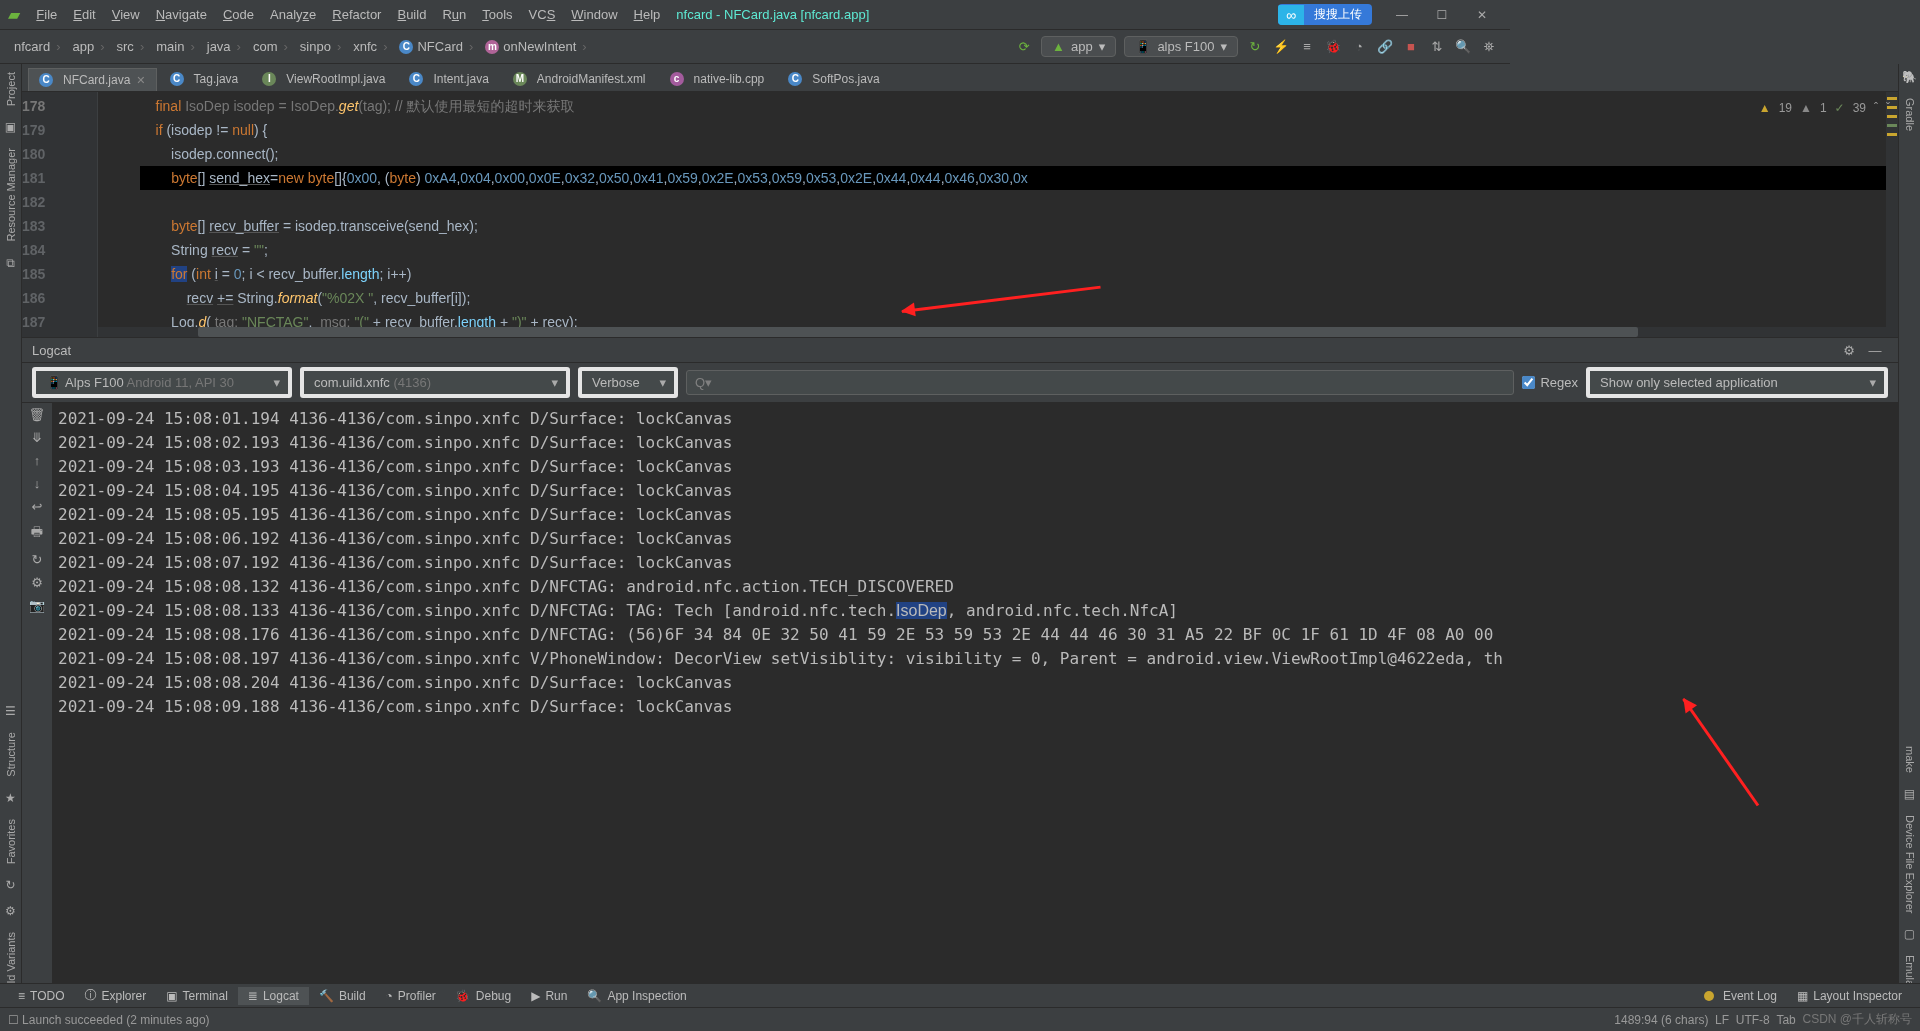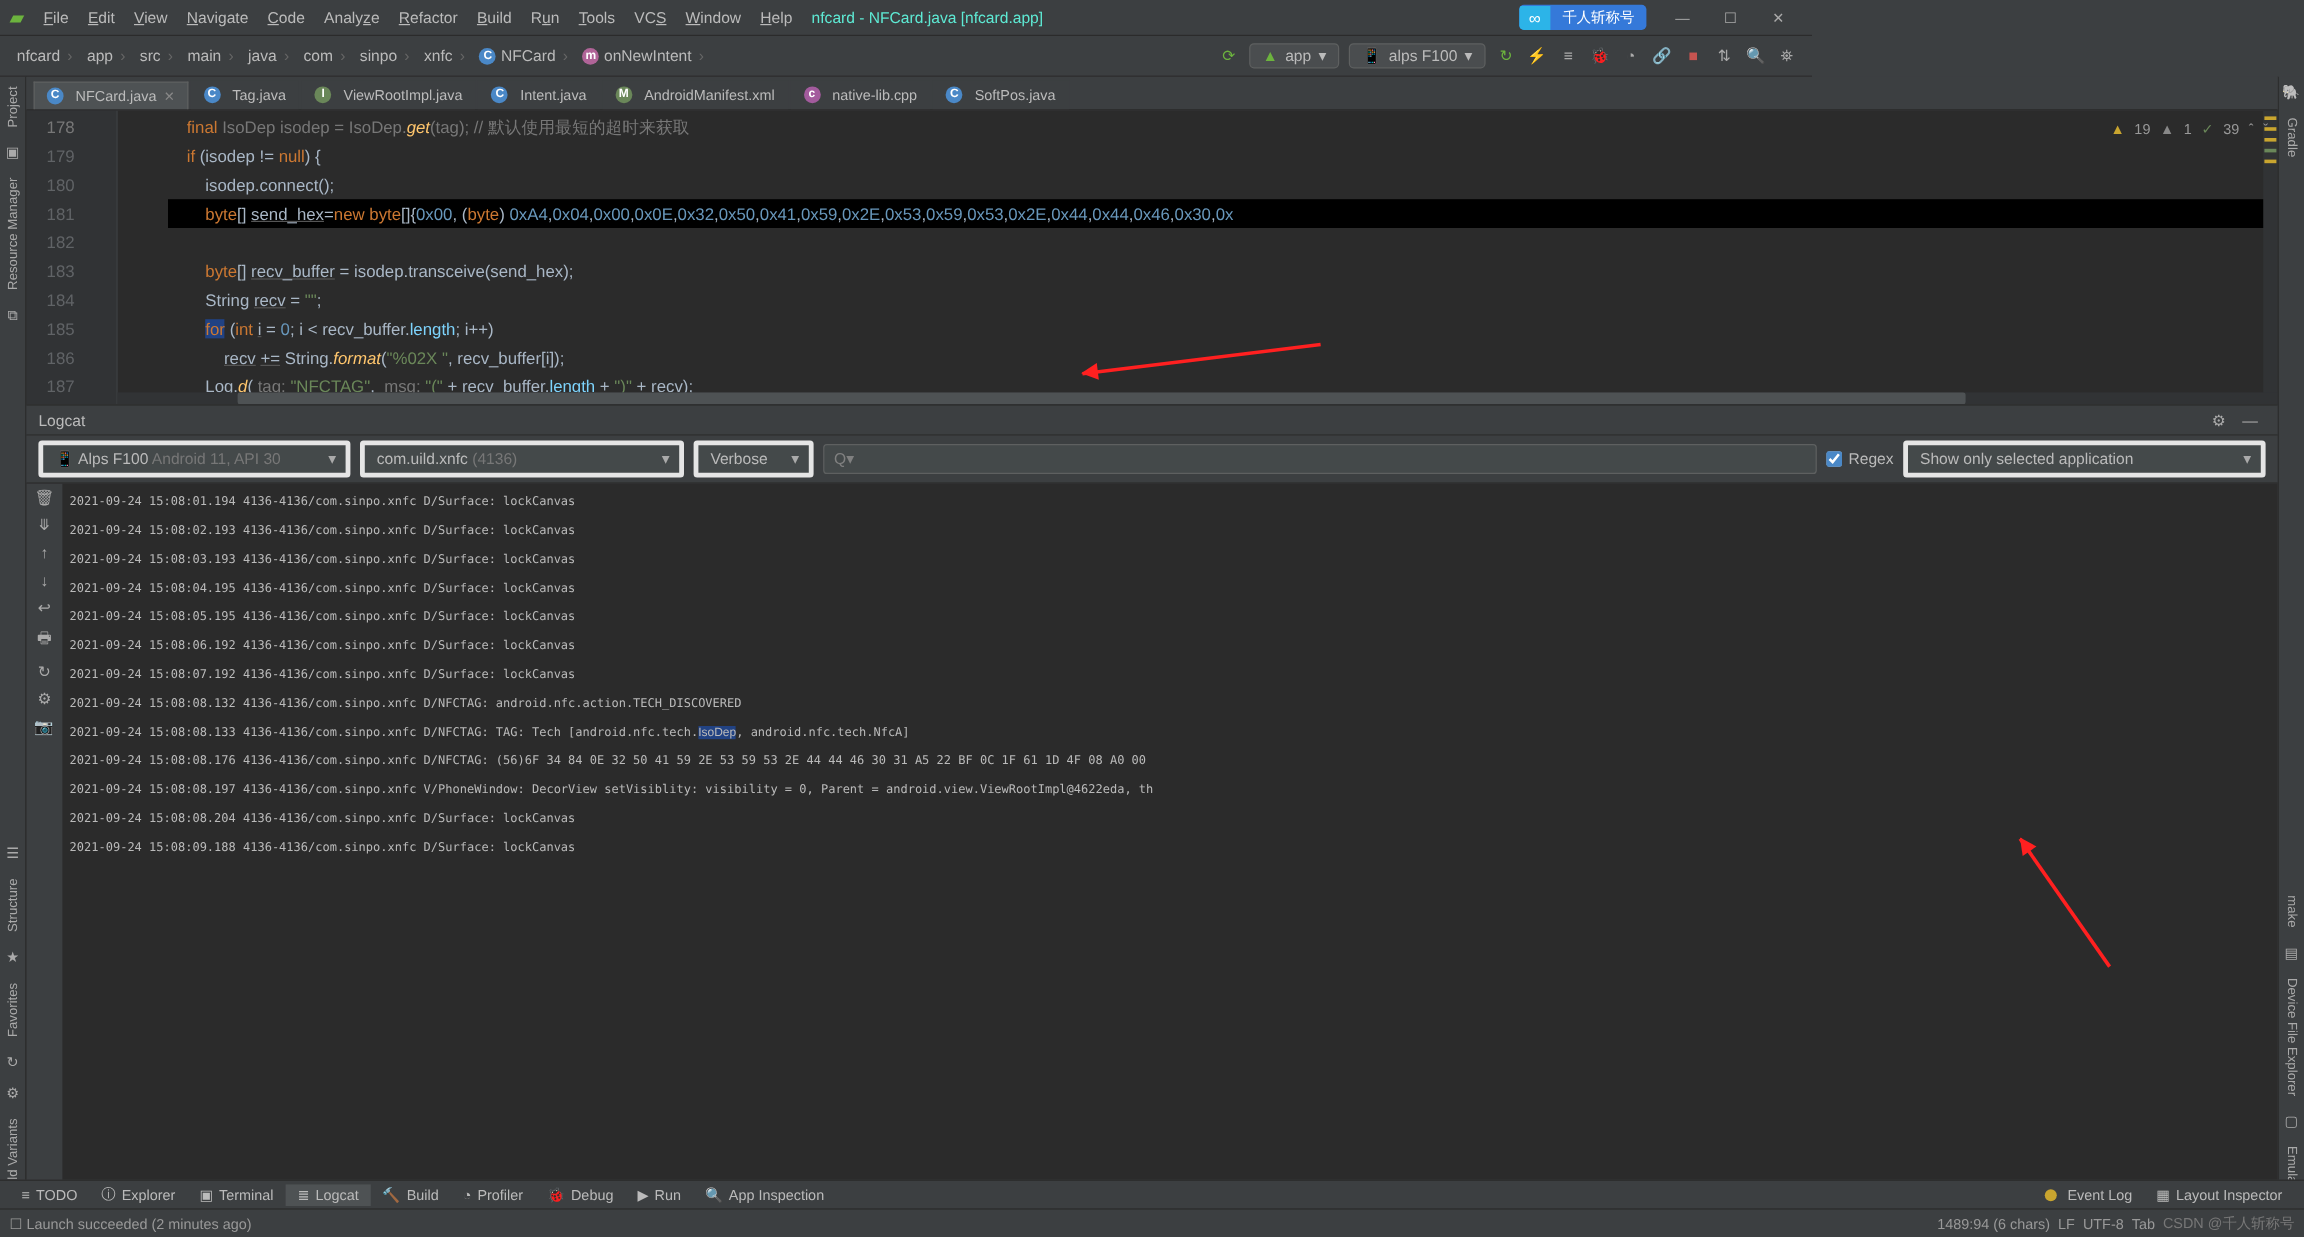--- a/index.html
+++ b/index.html
@@ -29,42 +29,42 @@
 .right-stripe{position:absolute;right:0;top:64px;bottom:24px;width:22px;background:#3c3f41;border-left:1px solid #2b2b2b;display:flex;flex-direction:column;align-items:center;}
 .stripe-label{writing-mode:vertical-lr;font-size:11px;color:#aaa;padding:8px 0;cursor:pointer;}
 .left-stripe .stripe-label{transform:rotate(180deg);}
 .stripe-ico{font-size:12px;color:#aaa;margin:6px 0;}
 .main-area{position:absolute;left:22px;right:22px;top:64px;height:273px;display:flex;flex-direction:column;}
 .tabs{height:28px;background:#3c3f41;display:flex;align-items:flex-end;border-bottom:1px solid #2b2b2b;padding-left:6px;}
 .tab{padding:4px 10px;background:#3c3f41;border:1px solid transparent;margin-right:2px;display:flex;align-items:center;gap:6px;font-size:12px;color:#bbb;}
 .tab.active{background:#4e5254;border:1px solid #5e6060;border-bottom:none;}
 .tab .close{color:#888;font-size:11px;}
 .editor{flex:1;background:#2b2b2b;display:flex;font-family:"JetBrains Mono",Consolas,monospace;font-size:14px;line-height:24px;overflow:hidden;position:relative;}
-.gutter{width:76px;background:#313335;color:#606366;text-align:center;padding:2px 18px 2px 0;border-right:1px solid #3c3f41;}
+.gutter{width:76px;background:#313335;color:#606366;text-align:left;padding:2px 18px 2px 0;border-right:1px solid #3c3f41;font-weight:bold;}
 .code{flex:1;padding:2px 0 2px 42px;white-space:pre;color:#a9b7c6;position:relative;}
 .kw{color:#cc7832;}.type{color:#cc7832;}.str{color:#6a8759;}.num{color:#6897bb;}.fn{color:#ffc66d;font-style:italic;}.hint{color:#787878;}.field{color:#7dd3fc;}
 .decor{text-decoration:underline;text-decoration-color:#555;}
 .hl{background:#214283;}
 .line-hl { display:block; background:#000000; width:100%;}
 .editor-badges{position:absolute;right:8px;top:4px;display:flex;gap:8px;align-items:center;color:#999;font-size:12px;}
 .warn-tri{color:#c9a52f;}
 .logcat-panel{position:absolute;left:22px;right:22px;top:337px;bottom:24px;background:#2b2b2b;display:flex;flex-direction:column;}
 .logcat-hdr{height:26px;background:#3c3f41;display:flex;align-items:center;padding:0 10px;border-top:1px solid #2b2b2b;border-bottom:1px solid #2b2b2b;}
 .logcat-hdr .title{font-weight:normal;}
 .logcat-hdr .spacer{flex:1;}
 .logcat-filter{height:40px;background:#3c3f41;display:flex;align-items:center;padding:0 10px;gap:8px;border-bottom:1px solid #2b2b2b;}
 .combo{background:#44494a;border:4px solid #e5e5e5;border-radius:3px;padding:4px 24px 4px 10px;position:relative;color:#bbb;}
 .combo::after{content:"▾";position:absolute;right:8px;color:#aaa;}
 .searchbox{flex:1;background:#44494a;border:1px solid #5e6060;border-radius:3px;padding:4px 8px;color:#808080;}
 .chk{display:flex;align-items:center;gap:5px;}
 .chk input{accent-color:#4a88c7;}
 .log-body{flex:1;display:flex;overflow:hidden;}
 .log-tools{width:30px;background:#3c3f41;display:flex;flex-direction:column;align-items:center;padding-top:4px;gap:8px;}
 .log-tools span{color:#aaa;font-size:13px;}
-.log-text{flex:1;font-family:Consolas,monospace;font-size:10px;line-height:24px;white-space:pre;padding:4px 6px;color:#bababa;overflow:hidden;}
+.log-text{flex:1;font-family:Consolas,monospace;font-size:16px;line-height:24px;white-space:pre;padding:4px 6px;color:#bababa;overflow:hidden;}
 .bottom-bar{position:absolute;left:0;right:0;height:24px;bottom:24px;background:#3c3f41;display:flex;align-items:center;border-top:1px solid #2b2b2b;padding:0 8px;}
 .bottom-bar .btab{padding:2px 10px;display:flex;align-items:center;gap:5px;color:#bbb;font-size:12px;}
 .bottom-bar .btab.active{background:#4e5254;}
 .bottom-bar .spacer{flex:1;}
 .status{position:absolute;left:0;right:0;bottom:0;height:24px;background:#3c3f41;display:flex;align-items:center;padding:0 8px;border-top:1px solid #2b2b2b;font-size:12px;color:#999;}
 .status .spacer{flex:1;}
 .yellow-dot{display:inline-block;width:10px;height:10px;border-radius:50%;background:#c9a52f;margin-right:4px;}
 .arrow1{position:absolute;width:200px;height:3px;background:#ff2020;top:218px;left:880px;transform:rotate(-7deg);transform-origin:left;}
 .arrow1::before{content:"";position:absolute;left:-8px;top:-6px;border:7px solid transparent;border-right:14px solid #ff2020;}
 .arrow2{position:absolute;width:130px;height:3px;background:#ff2020;bottom:200px;right:140px;transform:rotate(55deg);transform-origin:right;}
@@ -90,21 +90,21 @@
   <span class="menu-item"><u>B</u>uild</span>
   <span class="menu-item">R<u>u</u>n</span>
   <span class="menu-item"><u>T</u>ools</span>
   <span class="menu-item">VC<u>S</u></span>
   <span class="menu-item"><u>W</u>indow</span>
   <span class="menu-item"><u>H</u>elp</span>
   <span class="window-title">nfcard - NFCard.java [nfcard.app]</span>
   <span class="spacer"></span>
   <span class="upload-box">
       <span class="ico">∞</span>
-      <span class="txt">千人斩称号</span>
+      <span class="txt">搜搜上传</span>
     </span>
   <span class="win-ctrl">—</span>
   <span class="win-ctrl">☐</span>
   <span class="win-ctrl">✕</span>
 </div>
 
 <div class="navbar">
   <span class="crumb">nfcard</span>
   <span class="crumb">app</span>
   <span class="crumb">src</span>

